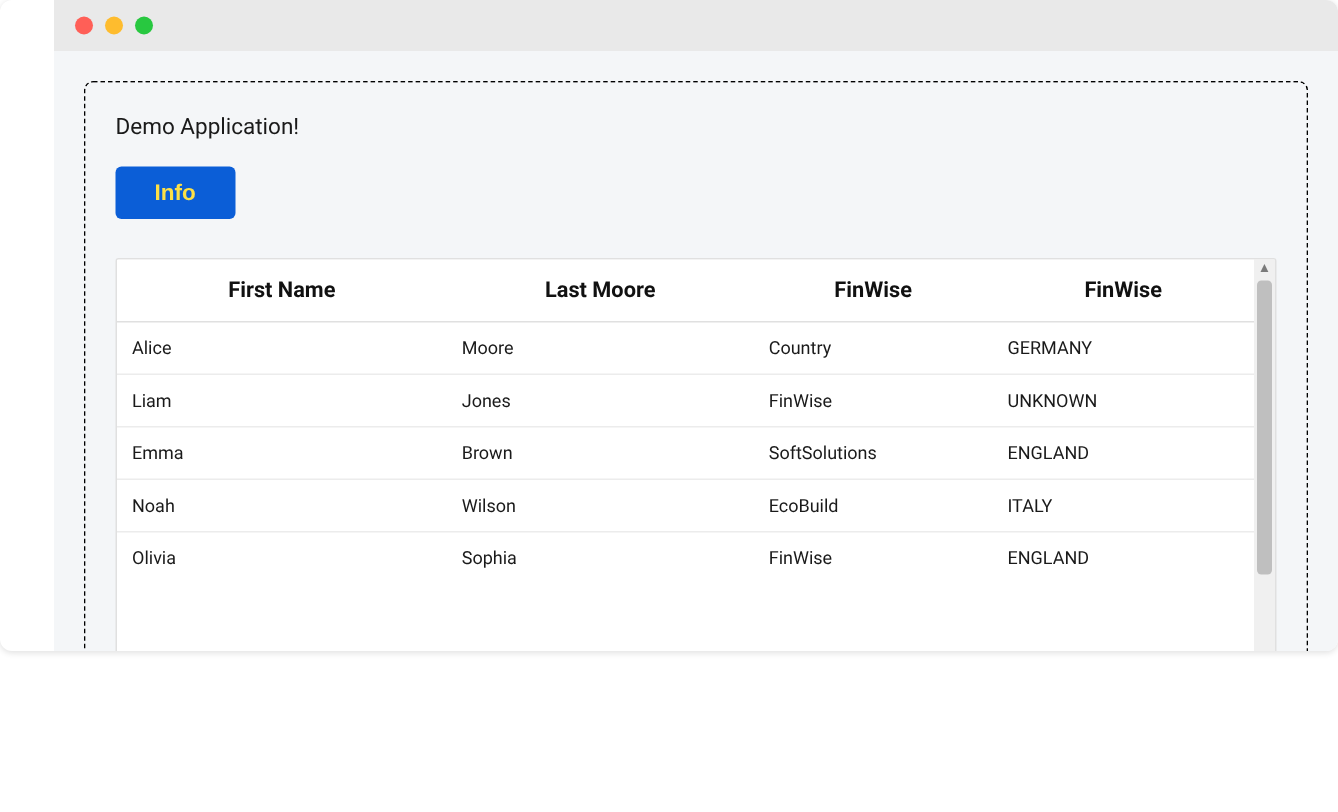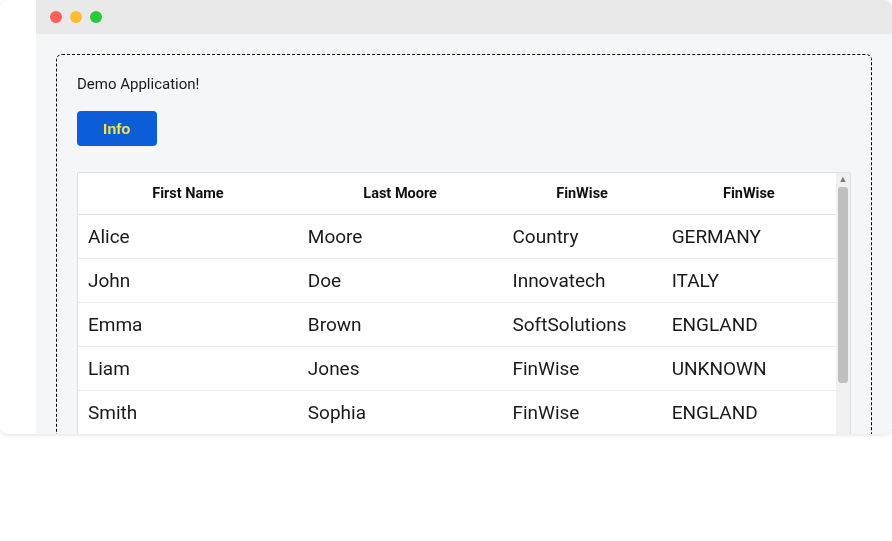--- a/index.html
+++ b/index.html
@@ -88,21 +88,21 @@
   thead th {
     text-align: center;
     font-weight: 700;
     font-size: 14.5px;
     padding: 12px 10px;
     border-bottom: 1px solid #e0e0e0;
     background: #fff;
     color: #111;
   }
   tbody td {
-    font-size: 19px;
+    font-size: 12px;
     padding: 10px 10px;
     border-bottom: 1px solid #ececec;
     color: #1a1a1a;
     overflow: hidden;
     text-overflow: ellipsis;
     white-space: nowrap;
   }
   tbody tr:last-child td { border-bottom: none; }
 
   .scrollbar-v {
@@ -171,39 +171,39 @@
               </tr>
             </thead>
             <tbody>
               <tr>
                 <td>Alice</td>
                 <td>Moore</td>
                 <td>Country</td>
                 <td>GERMANY</td>
               </tr>
               <tr>
-                <td>John</td>
-                <td>Doe</td>
-                <td>Innovatech</td>
-                <td>ITALY</td>
+                <td>Liam</td>
+                <td>Jones</td>
+                <td>FinWise</td>
+                <td>UNKNOWN</td>
               </tr>
               <tr>
                 <td>Emma</td>
                 <td>Brown</td>
                 <td>SoftSolutions</td>
                 <td>ENGLAND</td>
               </tr>
               <tr>
-                <td>Liam</td>
-                <td>Jones</td>
-                <td>FinWise</td>
-                <td>UNKNOWN</td>
-              </tr>
-              <tr>
-                <td>Smith</td>
+                <td>Noah</td>
+                <td>Wilson</td>
+                <td>EcoBuild</td>
+                <td>ITALY</td>
+              </tr>
+              <tr>
+                <td>Olivia</td>
                 <td>Sophia</td>
                 <td>FinWise</td>
                 <td>ENGLAND</td>
               </tr>
             </tbody>
           </table>
         </div>
 
         <div class="scrollbar-v">
           <div class="scroll-arrow up">▲</div>

